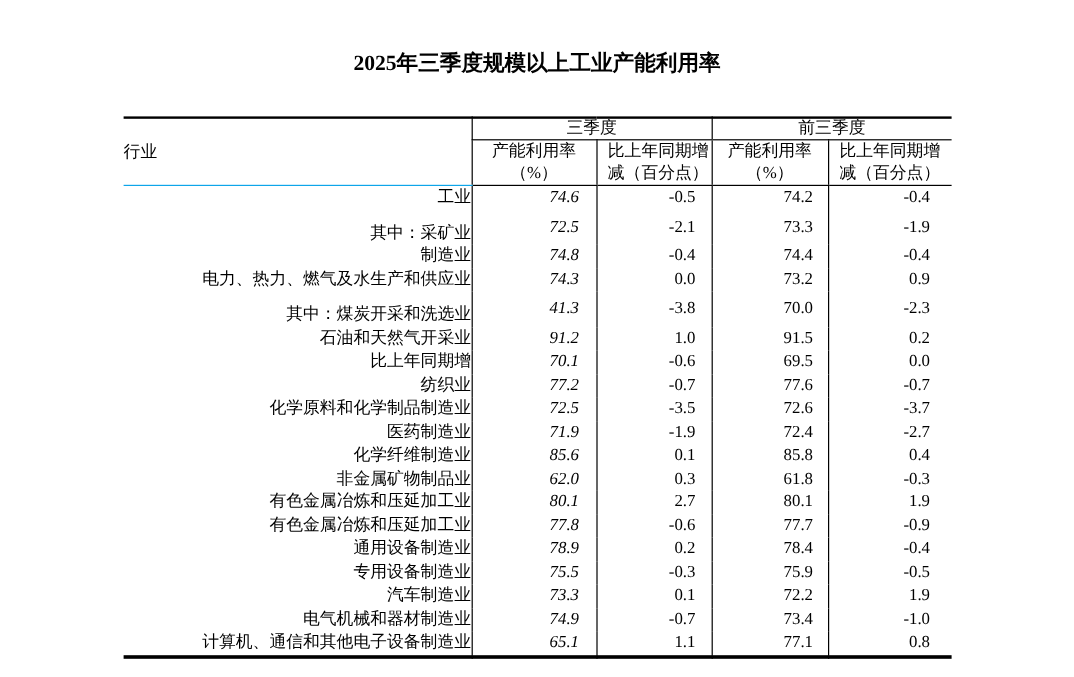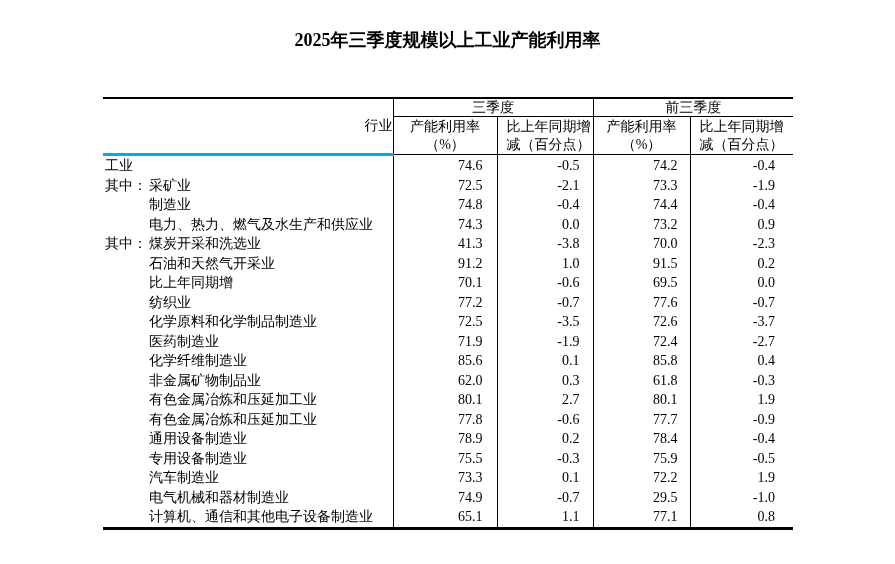--- a/index.html
+++ b/index.html
@@ -10,21 +10,21 @@
   body {
     width: 895px;
     height: 564px;
     position: relative;
     overflow: hidden;
     font-family: "Liberation Serif", "DejaVu Serif", serif;
     color: #000000;
   }
   .page-title {
     position: absolute;
-    top: 28px;
+    top: 40px;
     left: 0;
     width: 895px;
     text-align: center;
     font-size: 18px;
     font-weight: bold;
     color: #000000;
   }
   .table-wrap {
     position: absolute;
     left: 103px;
@@ -39,23 +39,23 @@
   }
   table.stats th, table.stats td {
     font-weight: normal;
     font-size: 14px;
     color: #000000;
     padding: 0;
     overflow: hidden;
   }
   
   th.industry-head {
-    text-align: right;
+    text-align: left;
     vertical-align: middle;
-    border-bottom: 3px solid #0ea5e9;
+    border-bottom: 1px solid #0ea5e9;
   }
   th.group-head {
     height: 17px;
     line-height: 17px;
     text-align: center;
     border-left: 1px solid #000000;
     border-bottom: 1px solid #000000;
   }
   th.sub-head {
     height: 37px;
@@ -67,34 +67,35 @@
   }
   th.sub-head.rate { text-align: center; }
   th.sub-head.change { text-align: left; padding-left: 9px; }
   
   tbody td {
     height: 19.5px;
     line-height: 19.5px;
     white-space: nowrap;
   }
   tbody td.label-cell {
-    text-align: left;
+    text-align: right;
     padding-left: 2px;
   }
   tbody td.num-cell {
     text-align: right;
     border-left: 1px solid #000000;
   }
-  tbody td.num-cell.pad-a { padding-right: 14px; }
+  tbody td.num-cell.pad-a { padding-right: 14px; font-style: italic; }
   tbody td.num-cell.pad-b { padding-right: 13px; }
   tbody td.num-cell.pad-c { padding-right: 12px; }
   tbody td.num-cell.pad-d { padding-right: 18px; }
   .prefix {
     display: inline-block;
     width: 44px;
+    margin-top: 10px;
   }
 </style>
 </head>
 <body>
 
 <div class="page-title">2025年三季度规模以上工业产能利用率</div>
 
 <div class="table-wrap">
   <table class="stats">
     <colgroup>
@@ -246,21 +247,21 @@
           <td class="label-cell"><span class="prefix"></span><span>汽车制造业</span></td>
           <td class="num-cell pad-a">73.3</td>
           <td class="num-cell pad-b">0.1</td>
           <td class="num-cell pad-c">72.2</td>
           <td class="num-cell pad-d">1.9</td>
         </tr>
         <tr>
           <td class="label-cell"><span class="prefix"></span><span>电气机械和器材制造业</span></td>
           <td class="num-cell pad-a">74.9</td>
           <td class="num-cell pad-b">-0.7</td>
-          <td class="num-cell pad-c">29.5</td>
+          <td class="num-cell pad-c">73.4</td>
           <td class="num-cell pad-d">-1.0</td>
         </tr>
         <tr>
           <td class="label-cell"><span class="prefix"></span><span>计算机、通信和其他电子设备制造业</span></td>
           <td class="num-cell pad-a">65.1</td>
           <td class="num-cell pad-b">1.1</td>
           <td class="num-cell pad-c">77.1</td>
           <td class="num-cell pad-d">0.8</td>
         </tr>
       </tbody>

